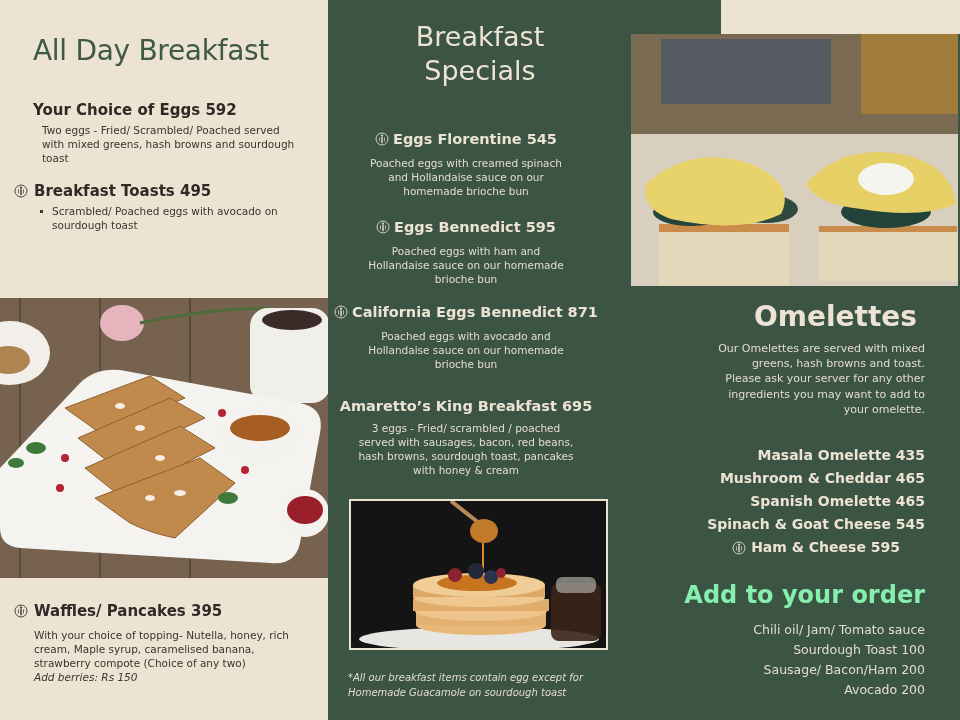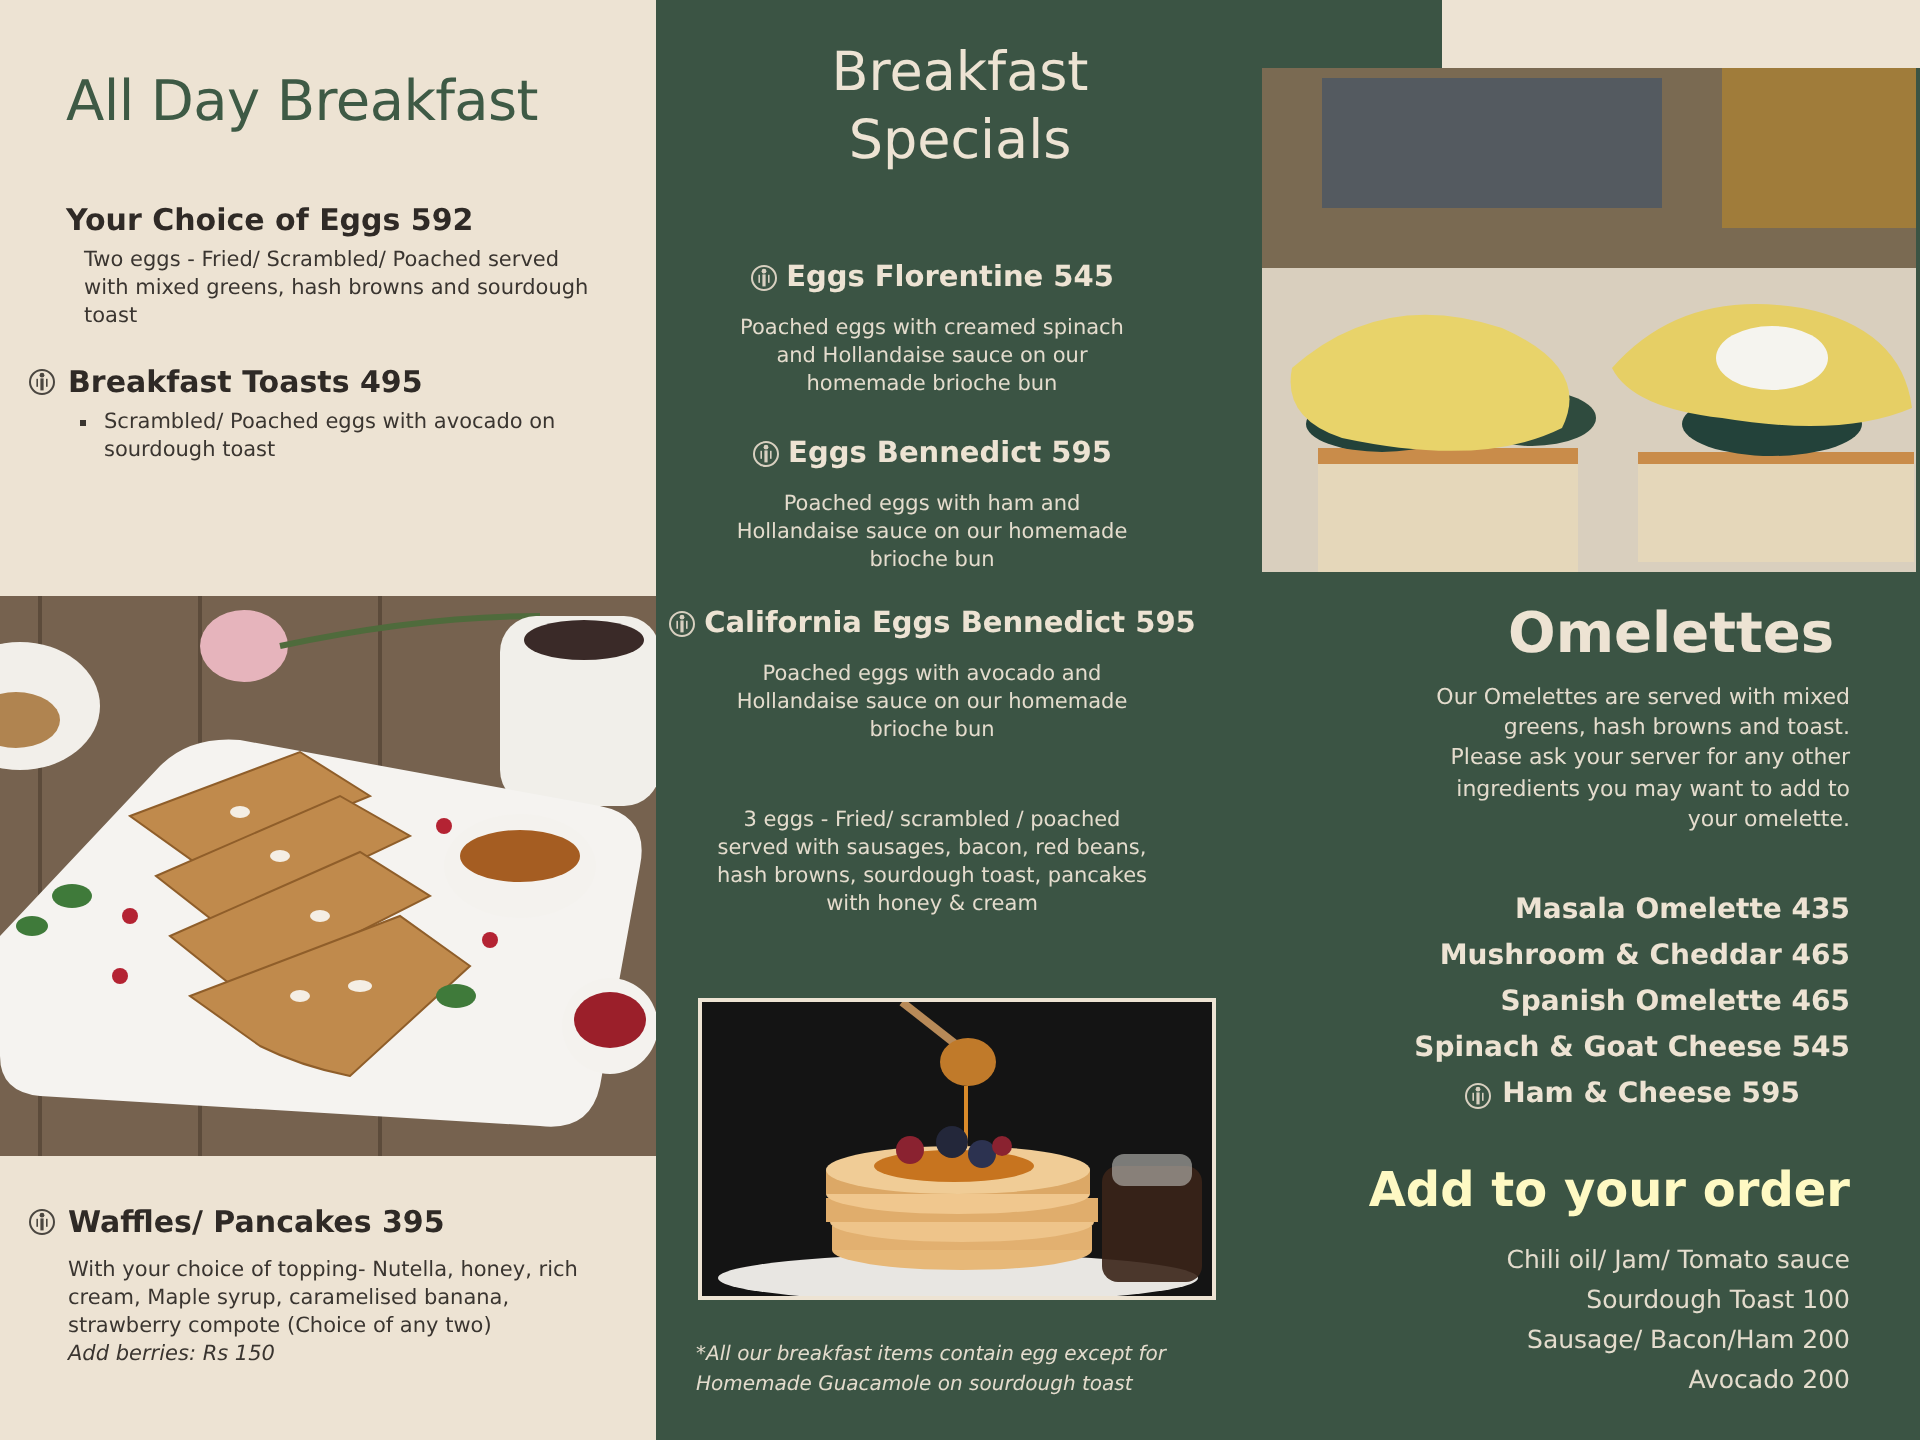--- a/index.html
+++ b/index.html
@@ -37,21 +37,21 @@
   .footnote { position: absolute; left: 348px; top: 670px; width: 280px; font-size: 10px; line-height: 15px; font-style: italic; color: #e4dccd; font-family: "DejaVu Sans", sans-serif; }
 
   
   .eggs-photo { position: absolute; left: 631px; top: 34px; width: 327px; height: 252px; overflow: hidden;
     background: linear-gradient(180deg, #6b6a66 0%, #8c7f6c 30%, #d6cbb8 55%, #cfc3ad 100%); }
   .title-omelette { position: absolute; right: 43px; top: 300px; font-size: 28px; color: #ede3d3; font-family: "DejaVu Sans", sans-serif; }
   .omelette-desc { position: absolute; right: 35px; top: 341px; width: 210px; text-align: right; font-size: 11px; line-height: 15.2px; color: #e4dccd; font-family: "DejaVu Sans", sans-serif; }
   .omelette-list { position: absolute; right: 35px; top: 444px; list-style: none; text-align: right; }
   .omelette-list li { font-weight: bold; font-size: 14px; line-height: 23px; color: #ede3d3; font-family: "DejaVu Sans", sans-serif; white-space: nowrap; }
   .omelette-list li.last { margin-right: 25px; display: flex; align-items: center; justify-content: flex-end; gap: 5px; }
-  .title-add { position: absolute; right: 35px; top: 581px; font-size: 24px; color: #fef9c3; font-family: "DejaVu Sans", sans-serif; }
+  .title-add { position: absolute; right: 35px; top: 581px; font-size: 24px; color: #86efac; font-family: "DejaVu Sans", sans-serif; }
   .add-list { position: absolute; right: 35px; top: 620px; list-style: none; text-align: right; }
   .add-list li { font-size: 12.5px; line-height: 20px; color: #e4dccd; font-family: "DejaVu Sans", sans-serif; white-space: nowrap; }
 
   .chef-icon { display: inline-block; width: 14px; height: 14px; flex: 0 0 14px; }
 </style>
 </head>
 <body>
 
 <div class="panel-left"></div>
 <div class="panel-mid"></div>
@@ -171,26 +171,29 @@
 
 <div class="mid-item" style="top:304px;">
   <div class="name">
     <svg class="chef-icon" viewBox="0 0 14 14">
       <circle cx="7" cy="7" r="6" fill="none" stroke="#d8d0c0" stroke-width="1"></circle>
       <circle cx="7" cy="3.6" r="1.2" fill="#d8d0c0"></circle>
       <rect x="6.2" y="5.2" width="1.6" height="6" fill="#d8d0c0"></rect>
       <rect x="4.2" y="5.4" width="0.8" height="4" fill="#d8d0c0"></rect>
       <rect x="9" y="5.4" width="0.8" height="4" fill="#d8d0c0"></rect>
     </svg>
-    <span>California Eggs  Bennedict 595</span>
+    <span>California Eggs  Bennedict 871</span>
   </div>
   <div class="desc" style="padding:0 48px;">Poached eggs with avocado and Hollandaise sauce on our homemade brioche bun</div>
 </div>
 
 <div class="mid-item" style="top:397px;">
+  <div class="name">
+    <span>Amaretto’s King Breakfast  695</span>
+  </div>
   <div class="desc" style="padding:0 40px;">3 eggs - Fried/ scrambled / poached served with sausages, bacon,  red beans,  hash browns,  sourdough toast, pancakes with honey &amp; cream</div>
 </div>
 
 <div class="pancake-frame">
   <svg width="255" height="147" viewBox="0 0 255 147">
     <rect width="255" height="147" fill="#141414"></rect>
     <line x1="100" y1="0" x2="128" y2="22" stroke="#b88a58" stroke-width="4"></line>
     <ellipse cx="133" cy="30" rx="14" ry="12" fill="#c07a2a"></ellipse>
     <path d="M132 42 L 132 78" stroke="#d98a2a" stroke-width="2"></path>
     <ellipse cx="128" cy="138" rx="120" ry="12" fill="#e8e6e2"></ellipse>

